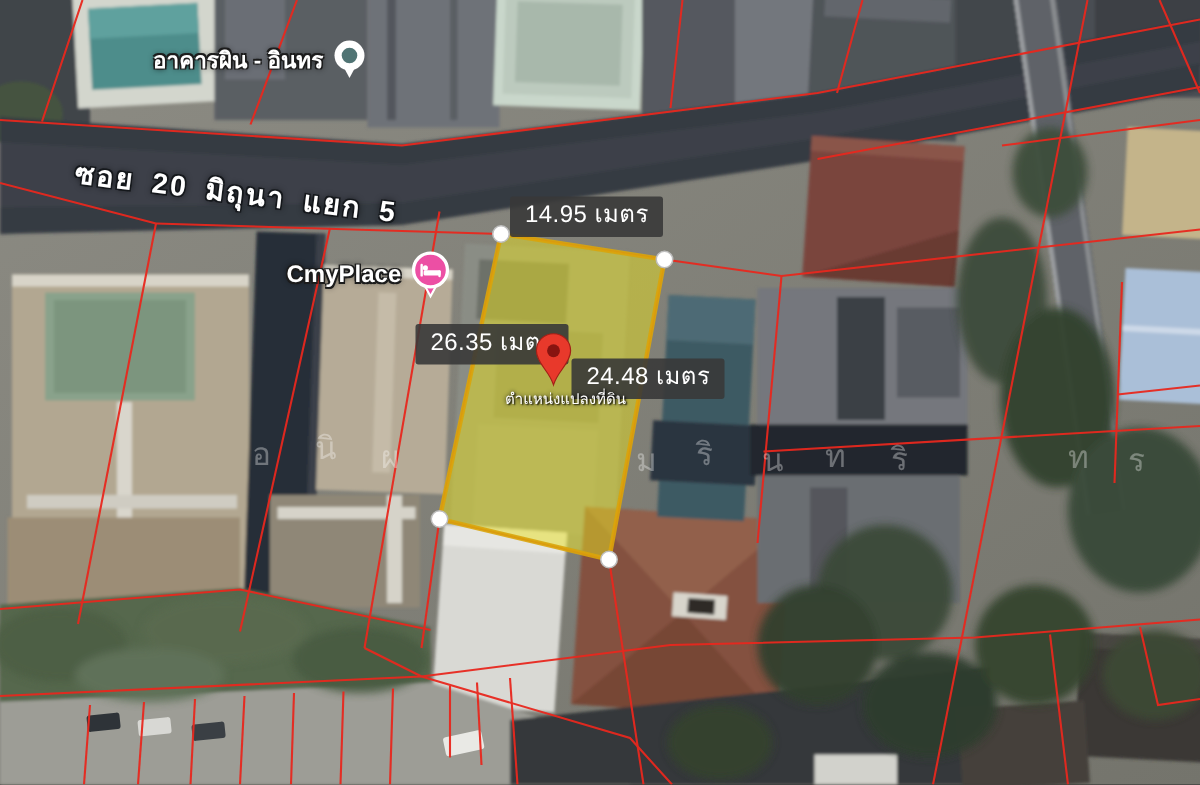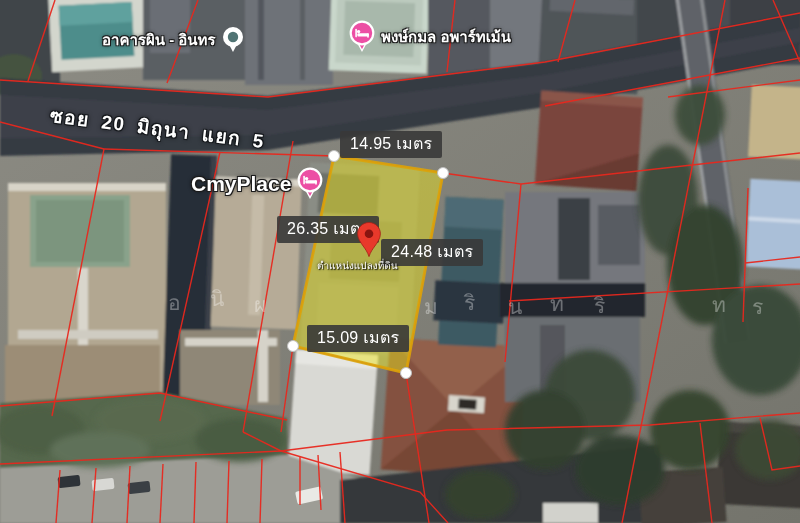--- a/index.html
+++ b/index.html
@@ -21,21 +21,21 @@
     color:#fff;font-weight:bold;font-size:19px;letter-spacing:1.5px;word-spacing:5px;white-space:nowrap;
     transform:rotate(7deg);transform-origin:0 0;
     text-shadow:-1px -1px 0 #15181c,1px -1px 0 #15181c,-1px 1px 0 #15181c,1px 1px 0 #15181c,0 0 5px rgba(0,0,0,.9);
   }
   .badge{
     position:absolute;background:rgba(56,56,56,.9);color:#fff;
     font-size:16px;line-height:1.25;padding:3px 10px 4px;border-radius:2px;
     white-space:nowrap;letter-spacing:.3px;
   }
   .pin-caption{
-    position:absolute;left:317px;top:258px;width:120px;
+    position:absolute;left:317px;top:258px;width:120px;text-align:center;
     color:#fff;font-size:10px;white-space:nowrap;
     text-shadow:0 0 3px rgba(0,0,0,.9),1px 1px 1px rgba(0,0,0,.8);
   }
   .wm{
     position:absolute;color:rgba(255,255,255,.34);font-size:21px;white-space:nowrap;
   }
   .pin-svg{position:absolute;left:356px;top:221px;}
 </style>
 </head>
 <body>
@@ -272,56 +272,40 @@
       <span>อาคารผิน - อินทร</span>
       <span style="display:inline-flex">
         <svg width="24" height="30" viewBox="0 0 24 30">
           <path d="M8.6 20.6 L12 27 L15.4 20.6 Z" fill="#ffffff"></path>
           <circle cx="12" cy="12" r="10" fill="#ffffff"></circle>
           <circle cx="12" cy="12" r="5.2" fill="#507474"></circle>
         </svg>
       </span>
     </div>
 
-    <div class="maplabel" style="left:348px;top:20px">
-      <span style="display:inline-flex">
-        <svg width="28" height="34" viewBox="0 0 28 34">
-          <path d="M9.8 22.8 L14 30.5 L18.2 22.8 Z" fill="#ec4fa4" stroke="#ffffff" stroke-width="1.4"></path>
-          <circle cx="14" cy="13" r="11.3" fill="#ec4fa4" stroke="#ffffff" stroke-width="2.2"></circle>
-          <g fill="#ffffff">
-            <rect x="7.3" y="8.8" width="1.6" height="8.6" rx="0.8"></rect>
-            <circle cx="10.6" cy="11.6" r="1.7"></circle>
-            <rect x="9.4" y="13.2" width="11.4" height="3.4" rx="1"></rect>
-            <rect x="19.2" y="13.2" width="1.6" height="4.6" rx="0.8"></rect>
-          </g>
-        </svg>
-      </span>
-      <span>พงษ์กมล อพาร์ทเม้น</span>
-    </div>
-
-    <div class="maplabel" style="left:191px;top:167px;font-size:21px">
+
+    <div class="maplabel" style="left:191px;top:167px;font-size:16px">
       <span>CmyPlace</span>
       <span style="display:inline-flex">
         <svg width="28" height="34" viewBox="0 0 28 34">
           <path d="M9.8 22.8 L14 30.5 L18.2 22.8 Z" fill="#ec4fa4" stroke="#ffffff" stroke-width="1.4"></path>
           <circle cx="14" cy="13" r="11.3" fill="#ec4fa4" stroke="#ffffff" stroke-width="2.2"></circle>
           <g fill="#ffffff">
             <rect x="7.3" y="8.8" width="1.6" height="8.6" rx="0.8"></rect>
             <circle cx="10.6" cy="11.6" r="1.7"></circle>
             <rect x="9.4" y="13.2" width="11.4" height="3.4" rx="1"></rect>
             <rect x="19.2" y="13.2" width="1.6" height="4.6" rx="0.8"></rect>
           </g>
         </svg>
       </span>
     </div>
 
     <div class="badge" style="left:340px;top:131px">14.95 เมตร</div>
     <div class="badge" style="left:277px;top:216px">26.35 เมตร</div>
     <div class="badge" style="left:381px;top:239px">24.48 เมตร</div>
-    <div class="badge" style="left:307px;top:325px">15.09 เมตร</div>
 
     <span class="pin-svg">
       <svg width="26" height="38" viewBox="0 0 26 37">
         <path d="M13 1C6.6 1 1.6 6 1.6 12.3c0 4.5 2.7 8.3 5.5 12.2 2.2 3 4.5 6.2 5.9 10.6 1.4-4.4 3.7-7.6 5.9-10.6 2.8-3.9 5.5-7.7 5.5-12.2C24.4 6 19.4 1 13 1z" fill="#e8392b" stroke="#a32017" stroke-width="0.8"></path>
         <circle cx="13" cy="12.3" r="4.3" fill="#881410"></circle>
       </svg>
     </span>
     <div class="pin-caption">ตำแหน่งแปลงที่ดิน</div>
 
   </div>

